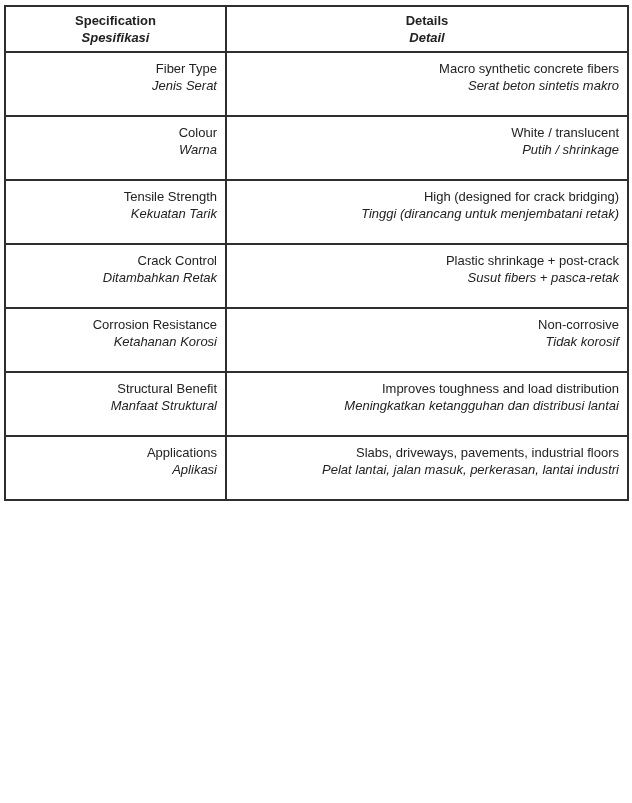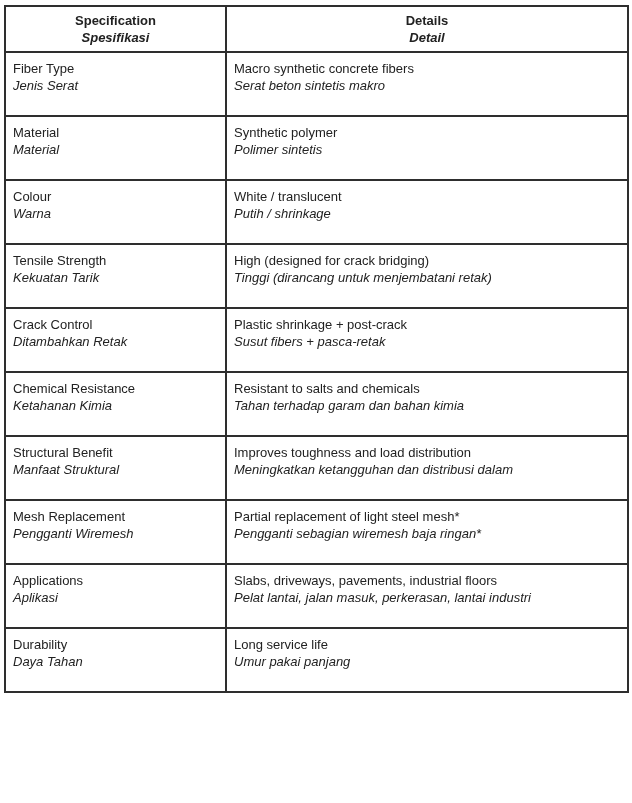--- a/index.html
+++ b/index.html
@@ -32,21 +32,21 @@
     height: 46px;
     text-align: center;
     vertical-align: middle;
     font-weight: bold;
     padding: 4px 6px;
   }
   tbody td {
     height: 64px;
     vertical-align: top;
     padding: 7px 8px 18px 7px;
-    text-align: left;
+    text-align: right;
   }
   .line-en { font-style: normal; }
   .line-id { font-style: italic; }
   thead .line-en, thead .line-id { font-weight: bold; }
 </style>
 </head>
 <body>
 
 <div class="page">
   <table class="spec-table">
@@ -71,30 +71,20 @@
     <td>
       <div class="line-en">Fiber Type</div>
       <div class="line-id">Jenis Serat</div>
     </td>
     <td>
       <div class="line-en">Macro synthetic concrete fibers</div>
       <div class="line-id">Serat beton sintetis makro</div>
     </td>
   </tr>
 
-  <tr>
-    <td>
-      <div class="line-en">Material</div>
-      <div class="line-id">Material</div>
-    </td>
-    <td>
-      <div class="line-en">Synthetic polymer</div>
-      <div class="line-id">Polimer sintetis</div>
-    </td>
-  </tr>
 
 
   <tr>
     <td>
       <div class="line-en">Colour</div>
       <div class="line-id">Warna</div>
     </td>
     <td>
       <div class="line-en">White / translucent</div>
       <div class="line-id">Putih / shrinkage</div>
@@ -117,72 +107,52 @@
     <td>
       <div class="line-en">Crack Control</div>
       <div class="line-id">Ditambahkan Retak</div>
     </td>
     <td>
       <div class="line-en">Plastic shrinkage + post-crack</div>
       <div class="line-id">Susut fibers + pasca-retak</div>
     </td>
   </tr>
 
-
   <tr>
     <td>
-      <div class="line-en">Chemical Resistance</div>
-      <div class="line-id">Ketahanan Kimia</div>
+      <div class="line-en">Corrosion Resistance</div>
+      <div class="line-id">Ketahanan Korosi</div>
     </td>
     <td>
-      <div class="line-en">Resistant to salts and chemicals</div>
-      <div class="line-id">Tahan terhadap garam dan bahan kimia</div>
+      <div class="line-en">Non-corrosive</div>
+      <div class="line-id">Tidak korosif</div>
     </td>
   </tr>
+
 
 
   <tr>
     <td>
       <div class="line-en">Structural Benefit</div>
       <div class="line-id">Manfaat Struktural</div>
     </td>
     <td>
       <div class="line-en">Improves toughness and load distribution</div>
-      <div class="line-id">Meningkatkan ketangguhan dan distribusi dalam</div>
+      <div class="line-id">Meningkatkan ketangguhan dan distribusi lantai</div>
     </td>
   </tr>
 
-  <tr>
-    <td>
-      <div class="line-en">Mesh Replacement</div>
-      <div class="line-id">Pengganti Wiremesh</div>
-    </td>
-    <td>
-      <div class="line-en">Partial replacement of light steel mesh*</div>
-      <div class="line-id">Pengganti sebagian wiremesh baja ringan*</div>
-    </td>
-  </tr>
 
 
   <tr>
     <td>
       <div class="line-en">Applications</div>
       <div class="line-id">Aplikasi</div>
     </td>
     <td>
       <div class="line-en">Slabs, driveways, pavements, industrial floors</div>
       <div class="line-id">Pelat lantai, jalan masuk, perkerasan, lantai industri</div>
     </td>
   </tr>
 
-  <tr>
-    <td>
-      <div class="line-en">Durability</div>
-      <div class="line-id">Daya Tahan</div>
-    </td>
-    <td>
-      <div class="line-en">Long service life</div>
-      <div class="line-id">Umur pakai panjang</div>
-    </td>
-  </tr>
 </tbody>
   </table>
 </div>
 
 </body></html>

